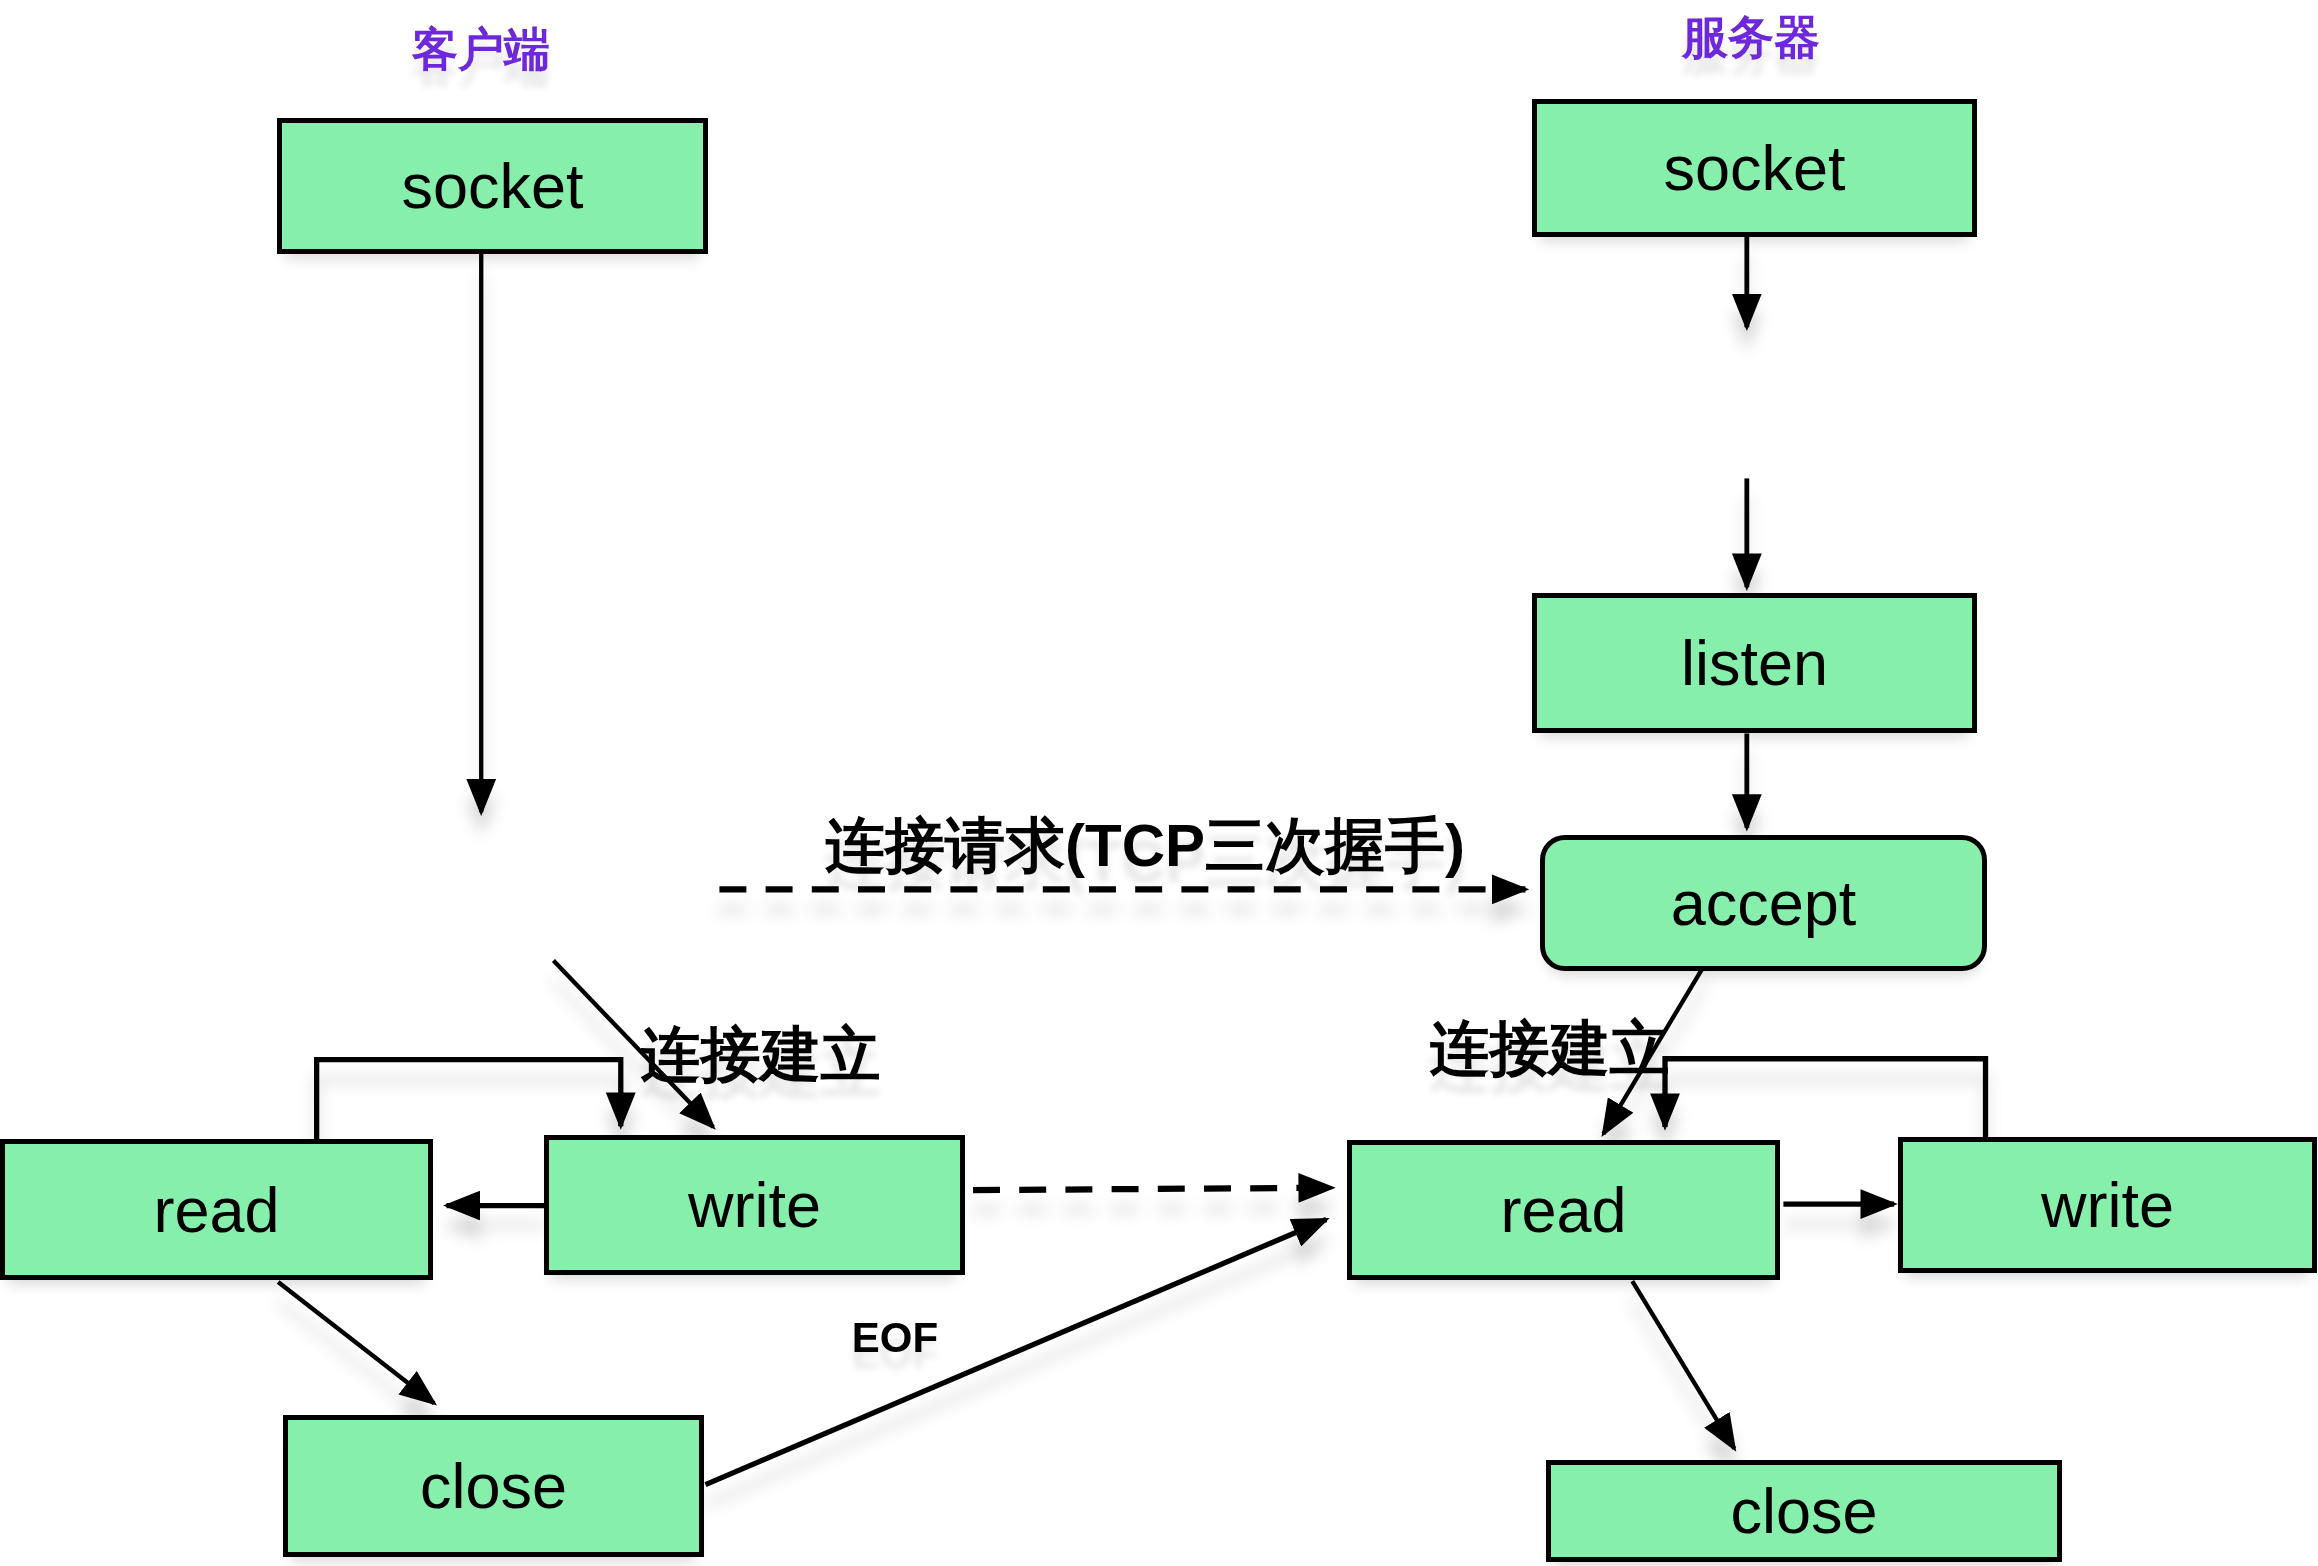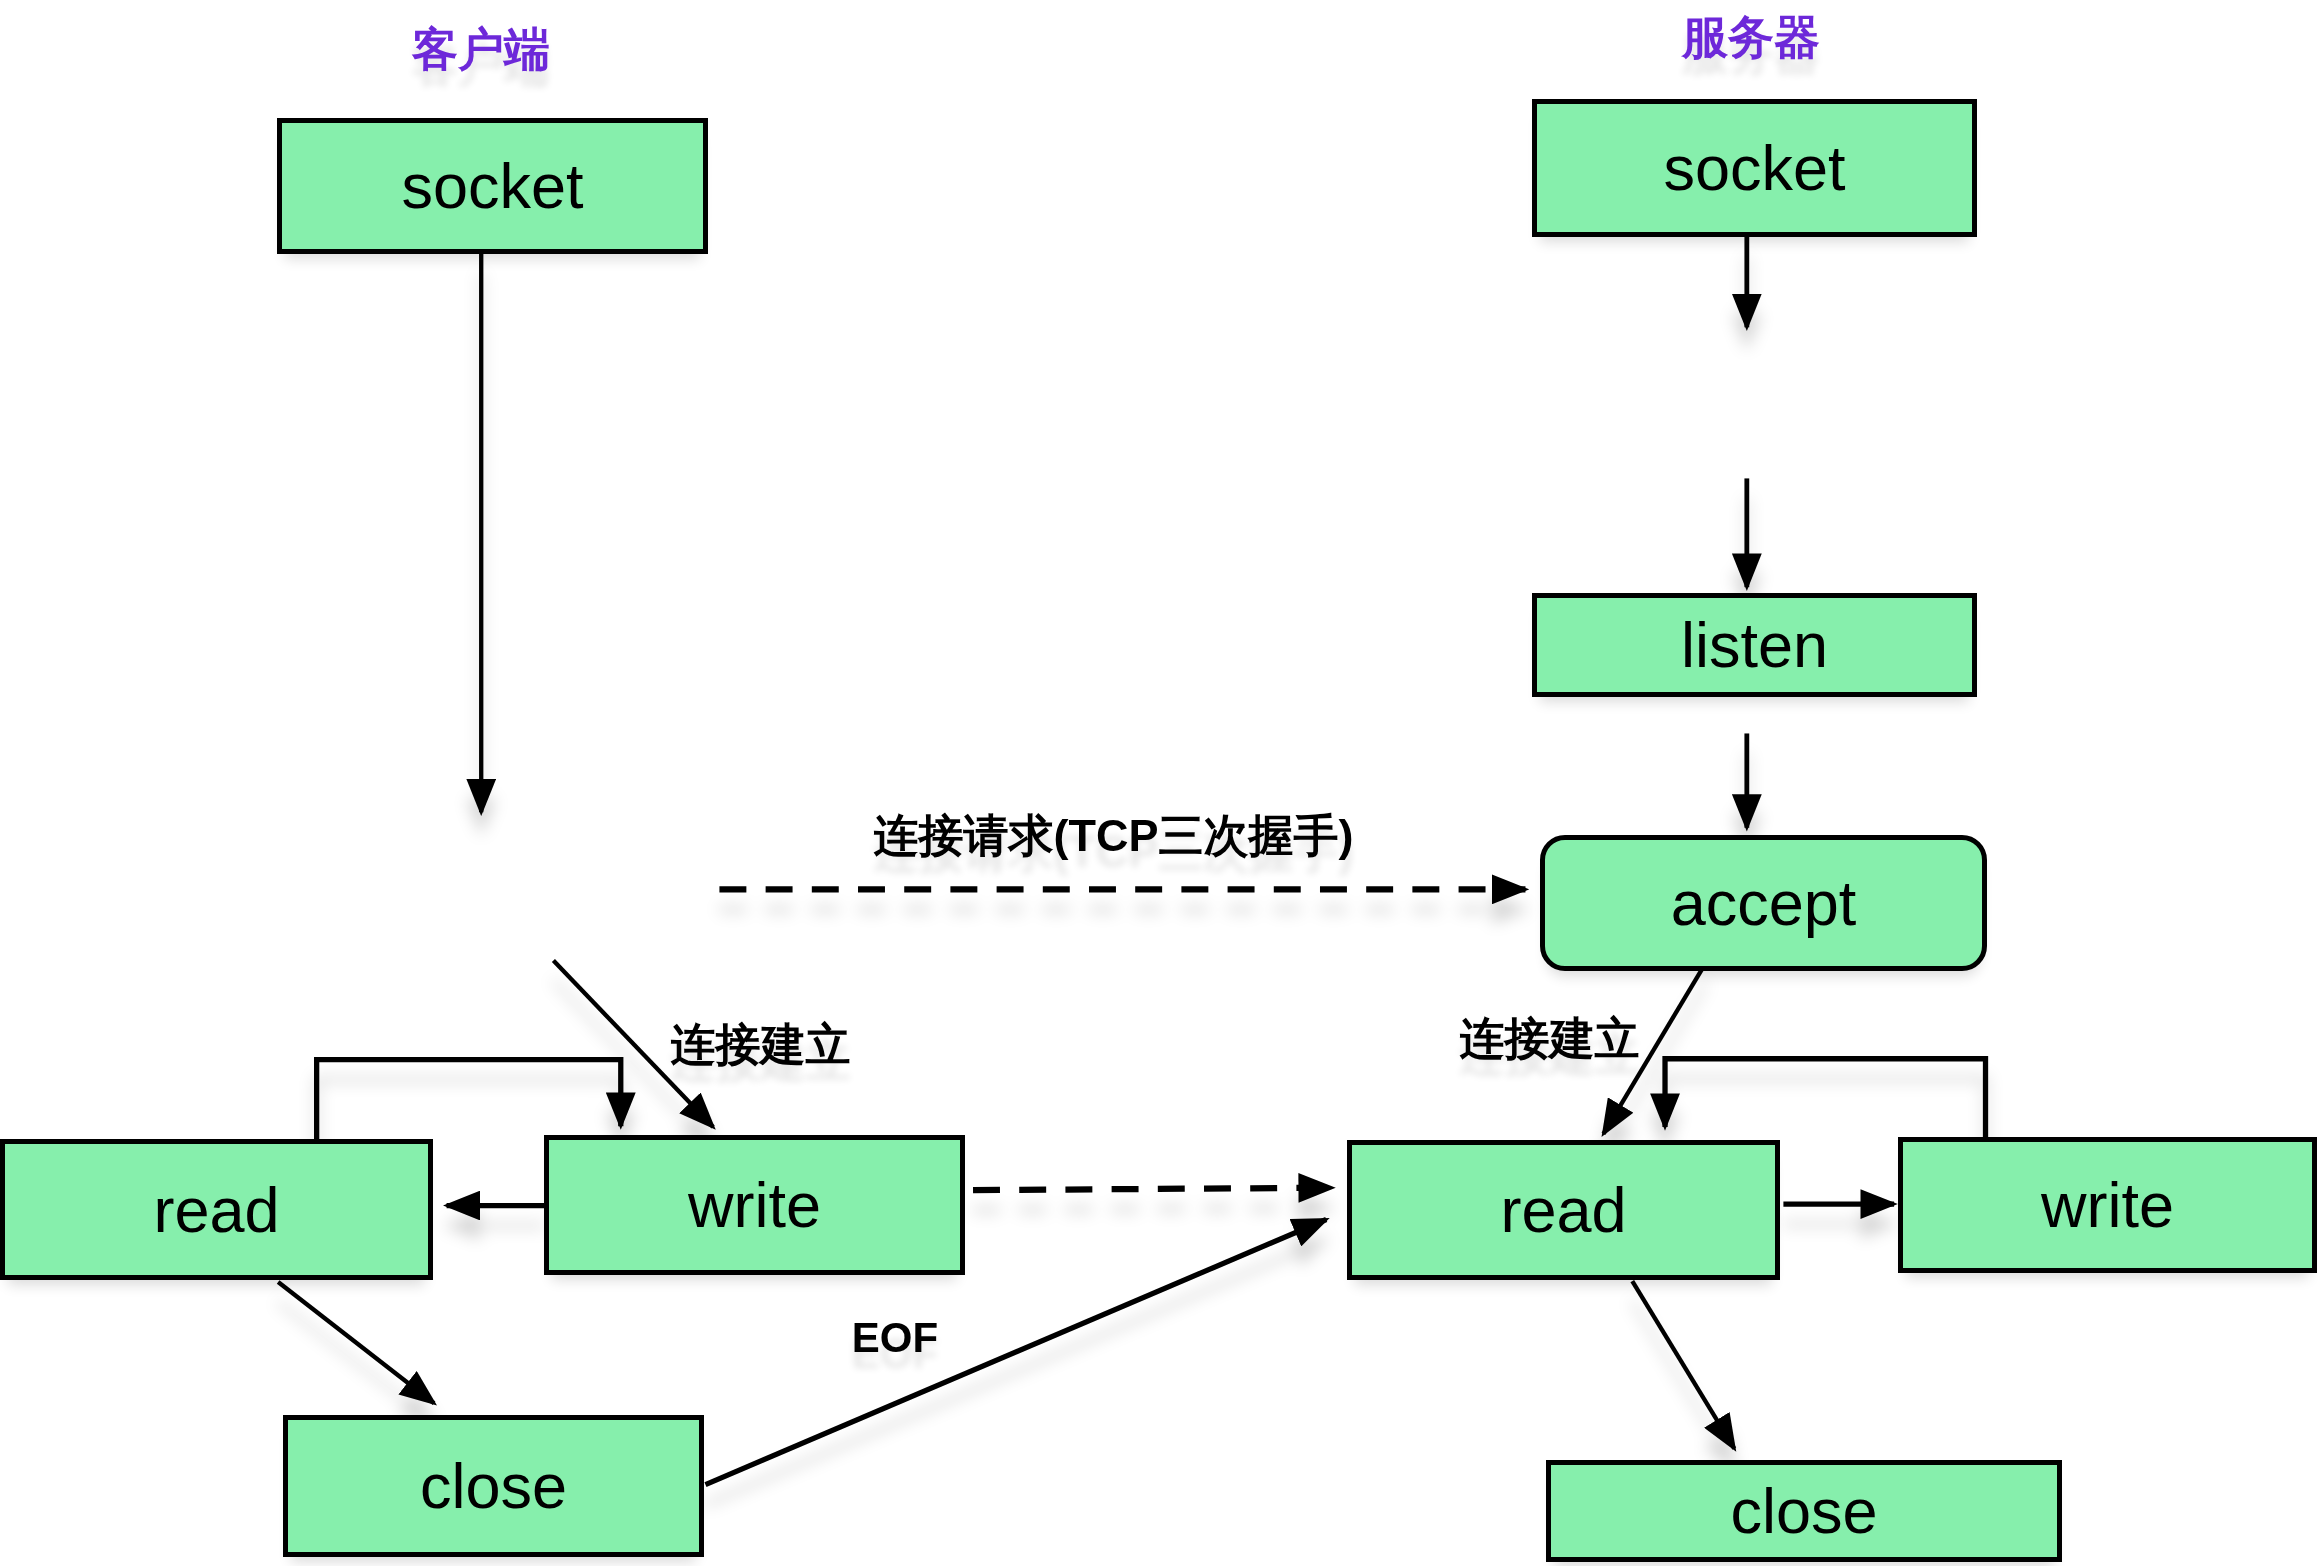--- a/index.html
+++ b/index.html
@@ -39,21 +39,21 @@
   .col-title {
     position: absolute;
     font-size: 46px;
     font-weight: bold;
     color: #6d28d9;
     text-align: center;
     text-shadow: 0 16.4px 7.7px rgba(0,0,0,0.10);
   }
   .edge-label {
     position: absolute;
-    font-size: 45px;
+    font-size: 60px;
     font-weight: bold;
     color: #000000;
     text-align: center;
     text-shadow: 0 16.4px 7.7px rgba(0,0,0,0.10);
     white-space: nowrap;
   }
   .edge-label.eof {
     font-size: 42px;
   }
 </style>
@@ -102,21 +102,21 @@
 
   <div class="col-title" style="left:380px; top:19px; width:202px;">客户端</div>
   <div class="col-title" style="left:1650px; top:7.2px; width:202px;">服务器</div>
 
   <div class="node" style="left:277px; top:118px; width:431px; height:136px;">socket</div>
   <div class="node" style="left:0px; top:1139px; width:433px; height:141px;">read</div>
   <div class="node" style="left:544px; top:1135px; width:421px; height:140px;">write</div>
   <div class="node" style="left:283px; top:1415px; width:421px; height:142px;">close</div>
 
   <div class="node" style="left:1532px; top:99px; width:445px; height:138px;">socket</div>
-  <div class="node" style="left:1532px; top:593px; width:445px; height:104px;">listen</div>
+  <div class="node" style="left:1532px; top:593px; width:445px; height:140px;">listen</div>
   <div class="node" style="left:1540px; top:835px; width:447px; height:136px;border-radius:25px;">accept</div>
   <div class="node" style="left:1347px; top:1140px; width:433px; height:140px;">read</div>
   <div class="node" style="left:1898px; top:1137px; width:419px; height:136px;">write</div>
   <div class="node" style="left:1546px; top:1460px; width:516px; height:102px;">close</div>
 
   <div class="edge-label" style="left:825px; top:806px; width:577px;">连接请求(TCP三次握手)</div>
   <div class="edge-label" style="left:640px; top:1015px; width:241px;">连接建立</div>
   <div class="edge-label" style="left:1429px; top:1009px; width:241px;">连接建立</div>
   <div class="edge-label eof" style="left:818px; top:1314px; width:154px;">EOF</div>
 

